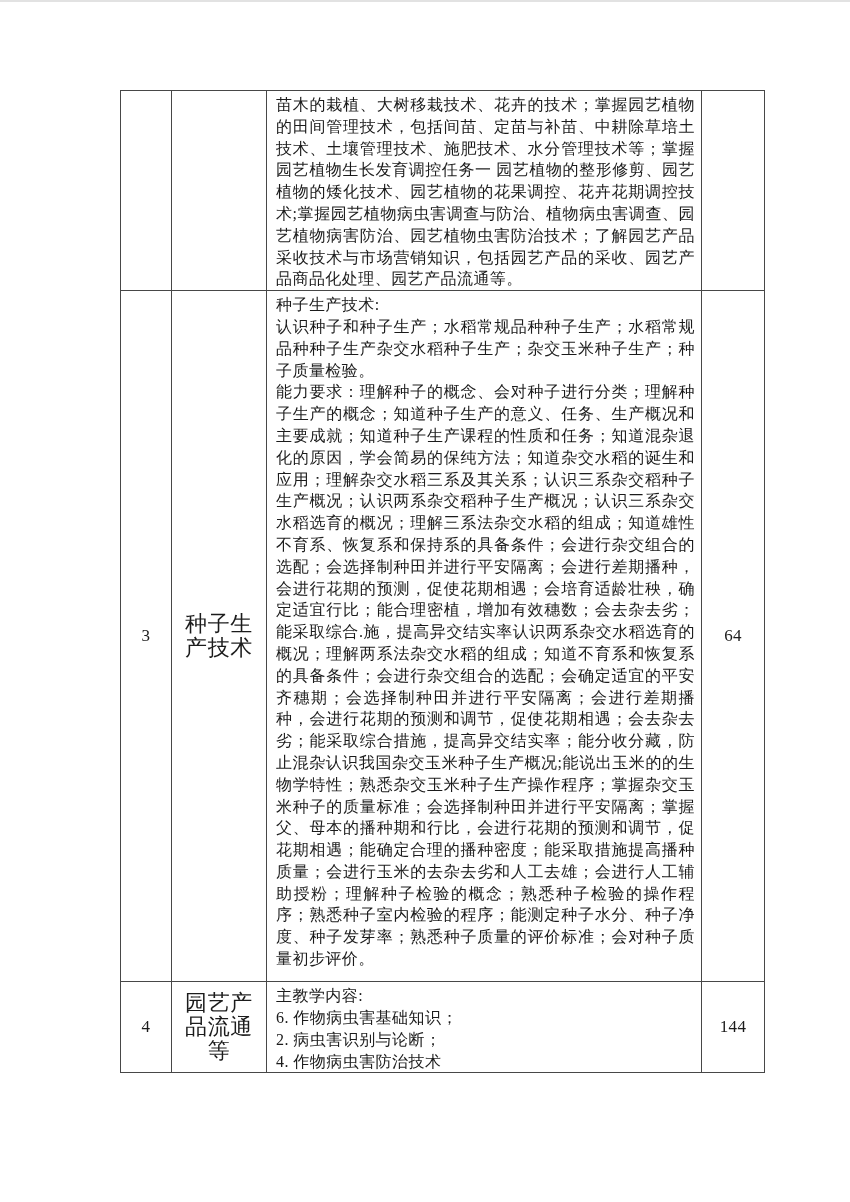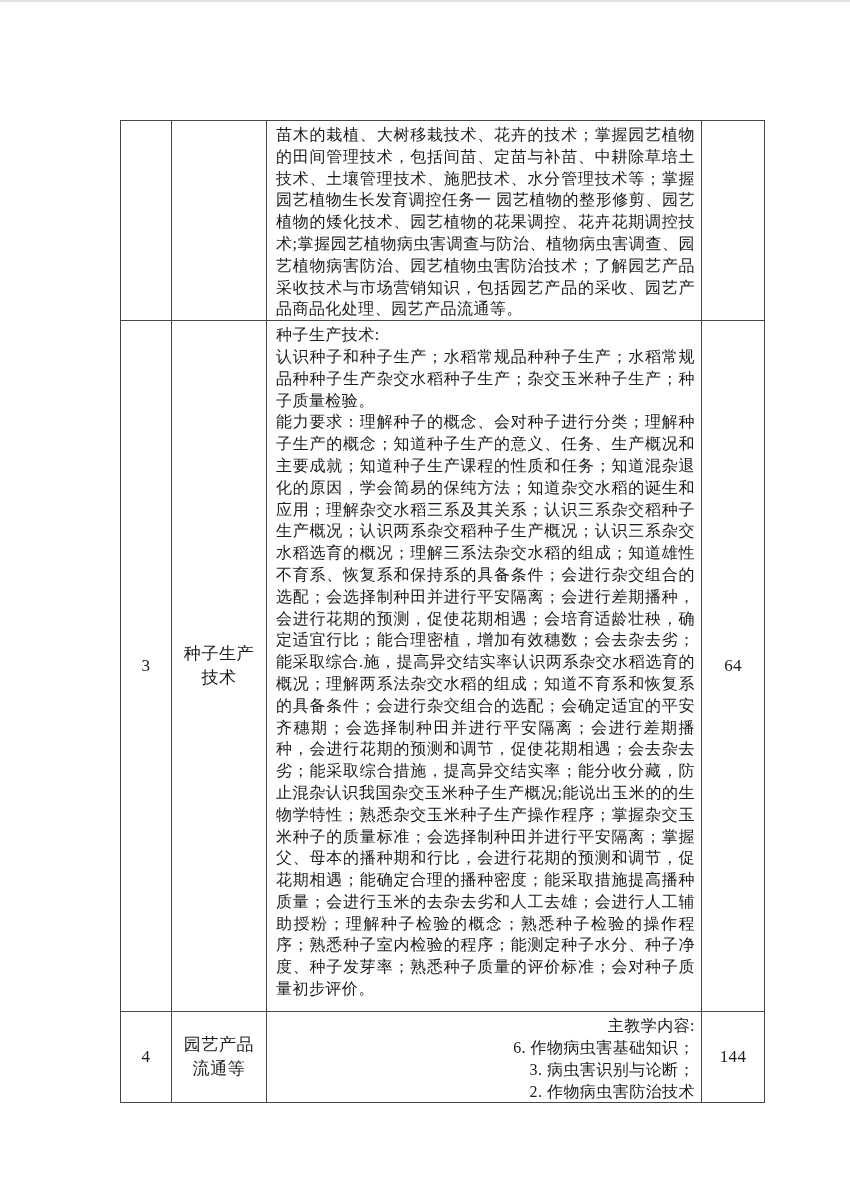--- a/index.html
+++ b/index.html
@@ -17,21 +17,21 @@
   }
   .page-top-edge {
     position: absolute;
     top: 0; left: 0;
     width: 850px; height: 2px;
     background: #e2e2e2;
   }
   table.course-table {
     position: absolute;
     left: 120px;
-    top: 120px;
+    top: 90px;
     width: 644px;
     border-collapse: collapse;
     table-layout: fixed;
   }
   .course-table td {
     border: 1px solid #474747;
     padding: 0;
     vertical-align: middle;
   }
   col.c-num    { width: 51px; }
@@ -43,38 +43,38 @@
   tr.row-b { height: 691px; }
   tr.row-c { height: 87px; }
 
   td.num, td.hours {
     text-align: center;
     font-size: 17px;
     letter-spacing: 0.3px;
   }
   td.name {
     text-align: center;
-    font-size: 17px;
+    font-size: 22px;
     line-height: 24px;
     padding: 0 9px;
     letter-spacing: 0.6px;
   }
   td.content {
     vertical-align: top;
     padding: 3px 6px 0 9px;
     font-size: 16px;
     line-height: 21.8px;
   }
   td.content p {
     margin: 0;
     text-align: justify;
     letter-spacing: 0.45px;
   }
   tr.row-c td.content p {
-    text-align: right;
+    text-align: left;
   }
 </style>
 </head>
 <body>
 
 <div class="page-top-edge"></div>
 
 <table class="course-table">
   <colgroup>
     <col class="c-num">
@@ -102,19 +102,19 @@
       </td>
       <td class="hours">64</td>
     </tr>
 
     <tr class="row-c">
       <td class="num">4</td>
       <td class="name">园艺产品流通等</td>
       <td class="content">
         <p>主教学内容:</p>
         <p>6. 作物病虫害基础知识；</p>
-        <p>3. 病虫害识别与论断；</p>
-        <p>2. 作物病虫害防治技术</p>
+        <p>2. 病虫害识别与论断；</p>
+        <p>4. 作物病虫害防治技术</p>
       </td>
       <td class="hours">144</td>
     </tr>
   </tbody>
 </table>
 
 </body></html>

